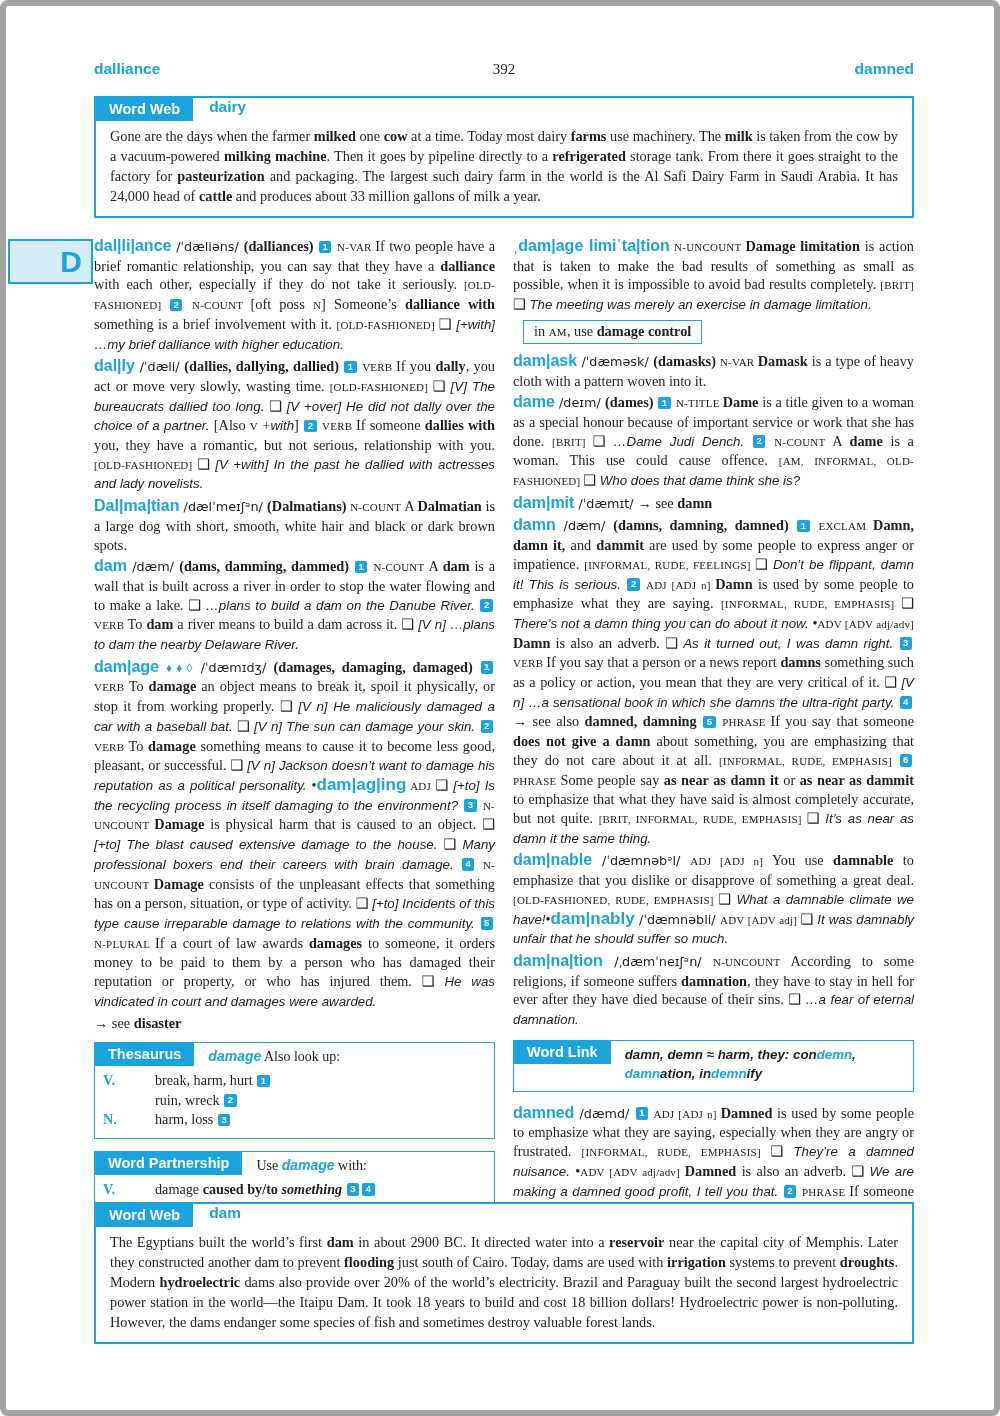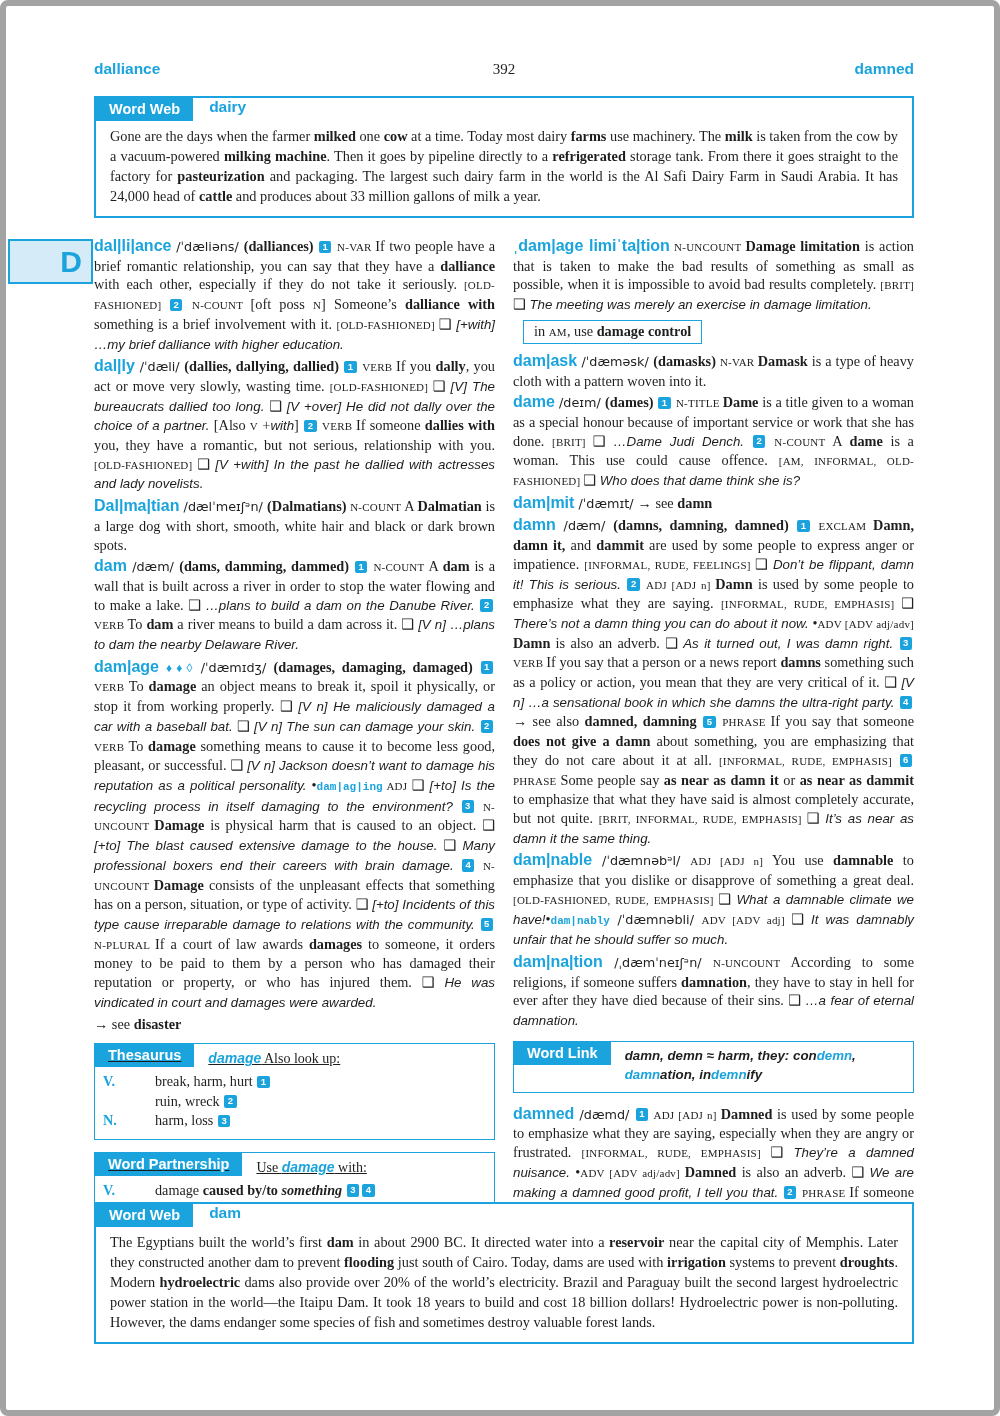--- a/index.html
+++ b/index.html
@@ -36,36 +36,36 @@
   .xref{margin:2px 0 7px; font-size:14.3px; line-height:18.7px;}
   
   .r-t{}
   .r-b{font-weight:bold;}
   .r-i{font-style:italic; font-family:"Liberation Sans",sans-serif; font-size:13.3px;}
   .r-bi{font-weight:bold; font-style:italic;}
   .r-lb{font-size:11px; letter-spacing:.02em; color:#222;}
   .r-pr{font-family:"DejaVu Sans",sans-serif; font-size:12.8px;}
   .r-in{font-weight:bold;}
   .r-hw{font-family:"Liberation Sans",sans-serif; font-weight:bold; font-size:16px; color:var(--ac);}
-  .r-cw{font-family:Liberation Mono, monospace; font-weight:bold; font-size:11px; color:var(--ac);}
+  .r-cw{font-family:Liberation Sans, sans-serif; font-weight:bold; font-size:17px; color:var(--ac);}
   .r-ci{font-family:"Liberation Sans",sans-serif; font-weight:bold; font-style:italic; color:var(--ac);}
   .r-ar{}
   .r-fq{color:var(--ac); font-size:12px; letter-spacing:1px;}
   .r-q{color:#222;}
   .r-wli{font-family:"Liberation Sans",sans-serif; font-weight:bold; font-style:italic; font-size:13.3px;}
   .r-wlc{font-family:"Liberation Sans",sans-serif; font-weight:bold; font-style:italic; font-size:13.3px; color:var(--ac);}
   .badge{
     display:inline-block; background:var(--ac); color:#fff;
     font-family:"Liberation Sans",sans-serif; font-weight:bold; font-size:9.5px;
     line-height:12.5px; min-width:12.5px; height:12.5px; text-align:center;
     vertical-align:1.5px; border-radius:2px; margin:0 2px 0 1px;
   }
   
   .infobox{border:1.5px solid var(--ac); margin:9px 0 12px; background:#fff;}
-  .ib-head{display:flex; align-items:flex-end;text-decoration:underline;}
+  .ib-head{display:flex; align-items:center;}
   .ib-hdr{padding:4px 0 0 14px; font-size:14px;}
   .ib-body{padding:5px 10px 8px 8px;}
   .ib-row{display:flex; font-size:14.2px; line-height:19.5px;}
   .ib-label{flex:0 0 52px; color:var(--ac); font-weight:bold;}
   .ib-cont{flex:1;}
   .infobox.wordlink{display:flex; align-items:flex-start; margin:10px 0 12px;}
   .wl-body{flex:1; padding:4px 10px 7px 14px; line-height:18.5px;}
   
   .amline{margin:5px 0 8px;}
   .ambox{display:inline-block; border:1.5px solid var(--ac); padding:2px 10px 3px; margin-left:10px; font-size:14.3px;}

